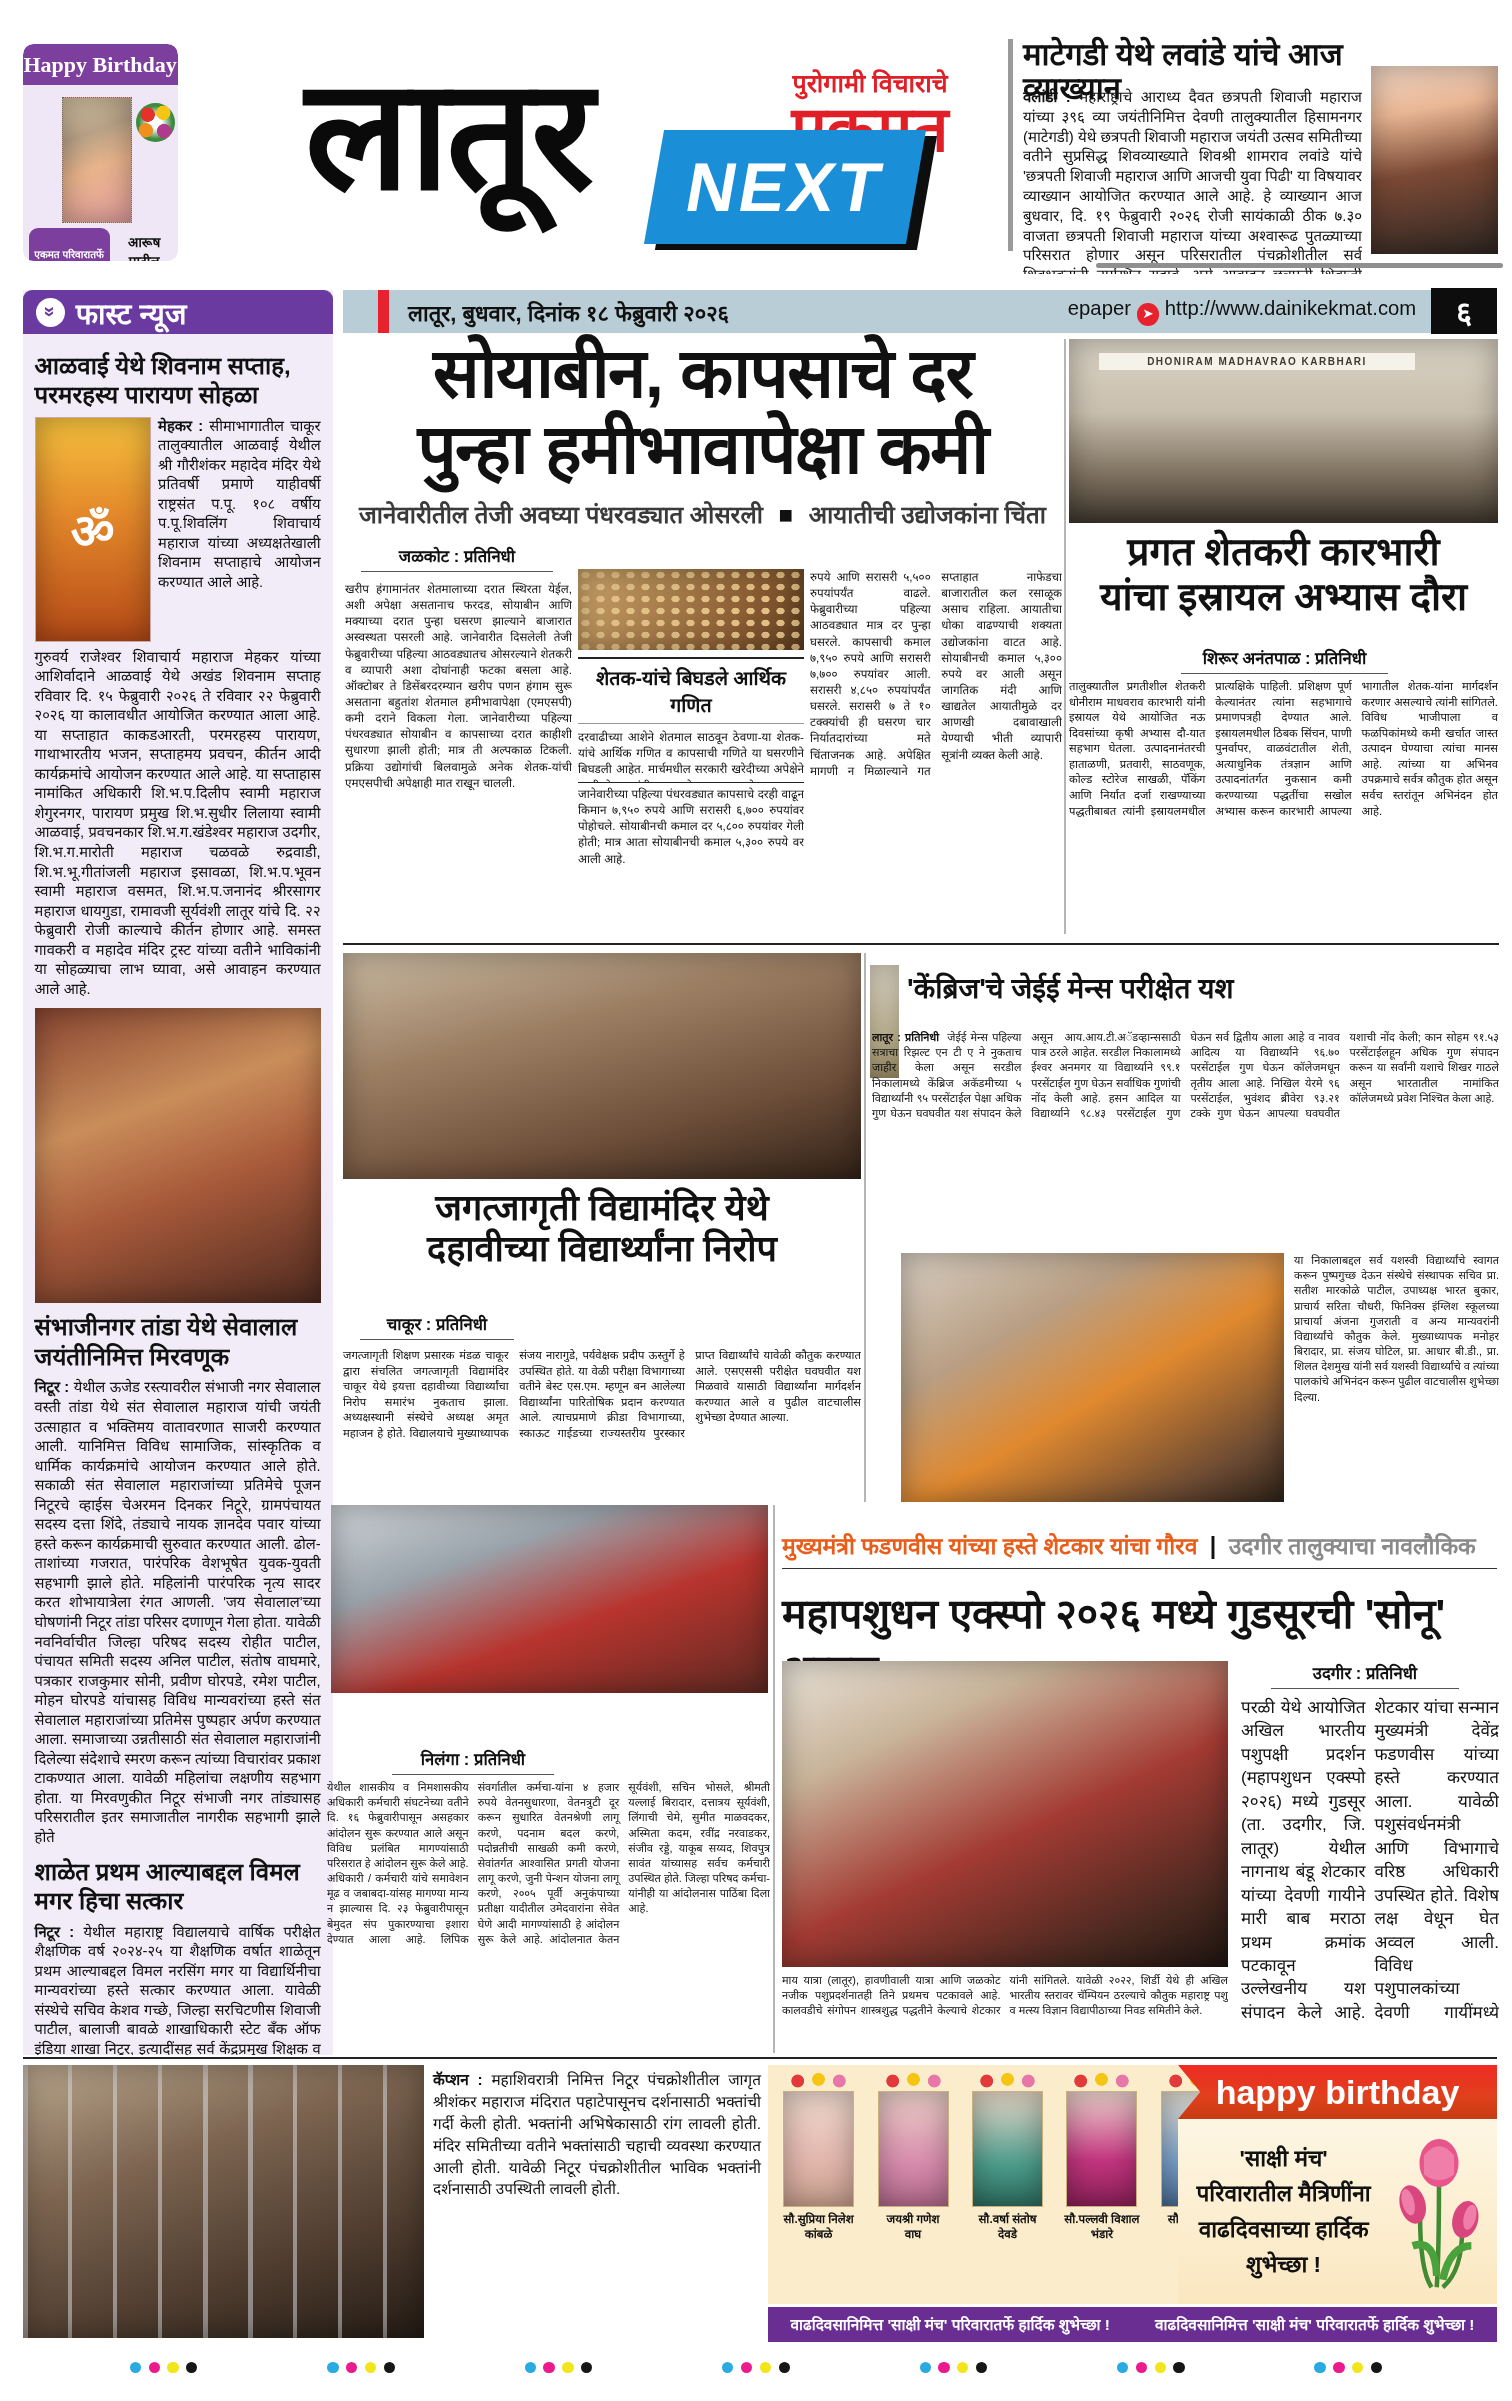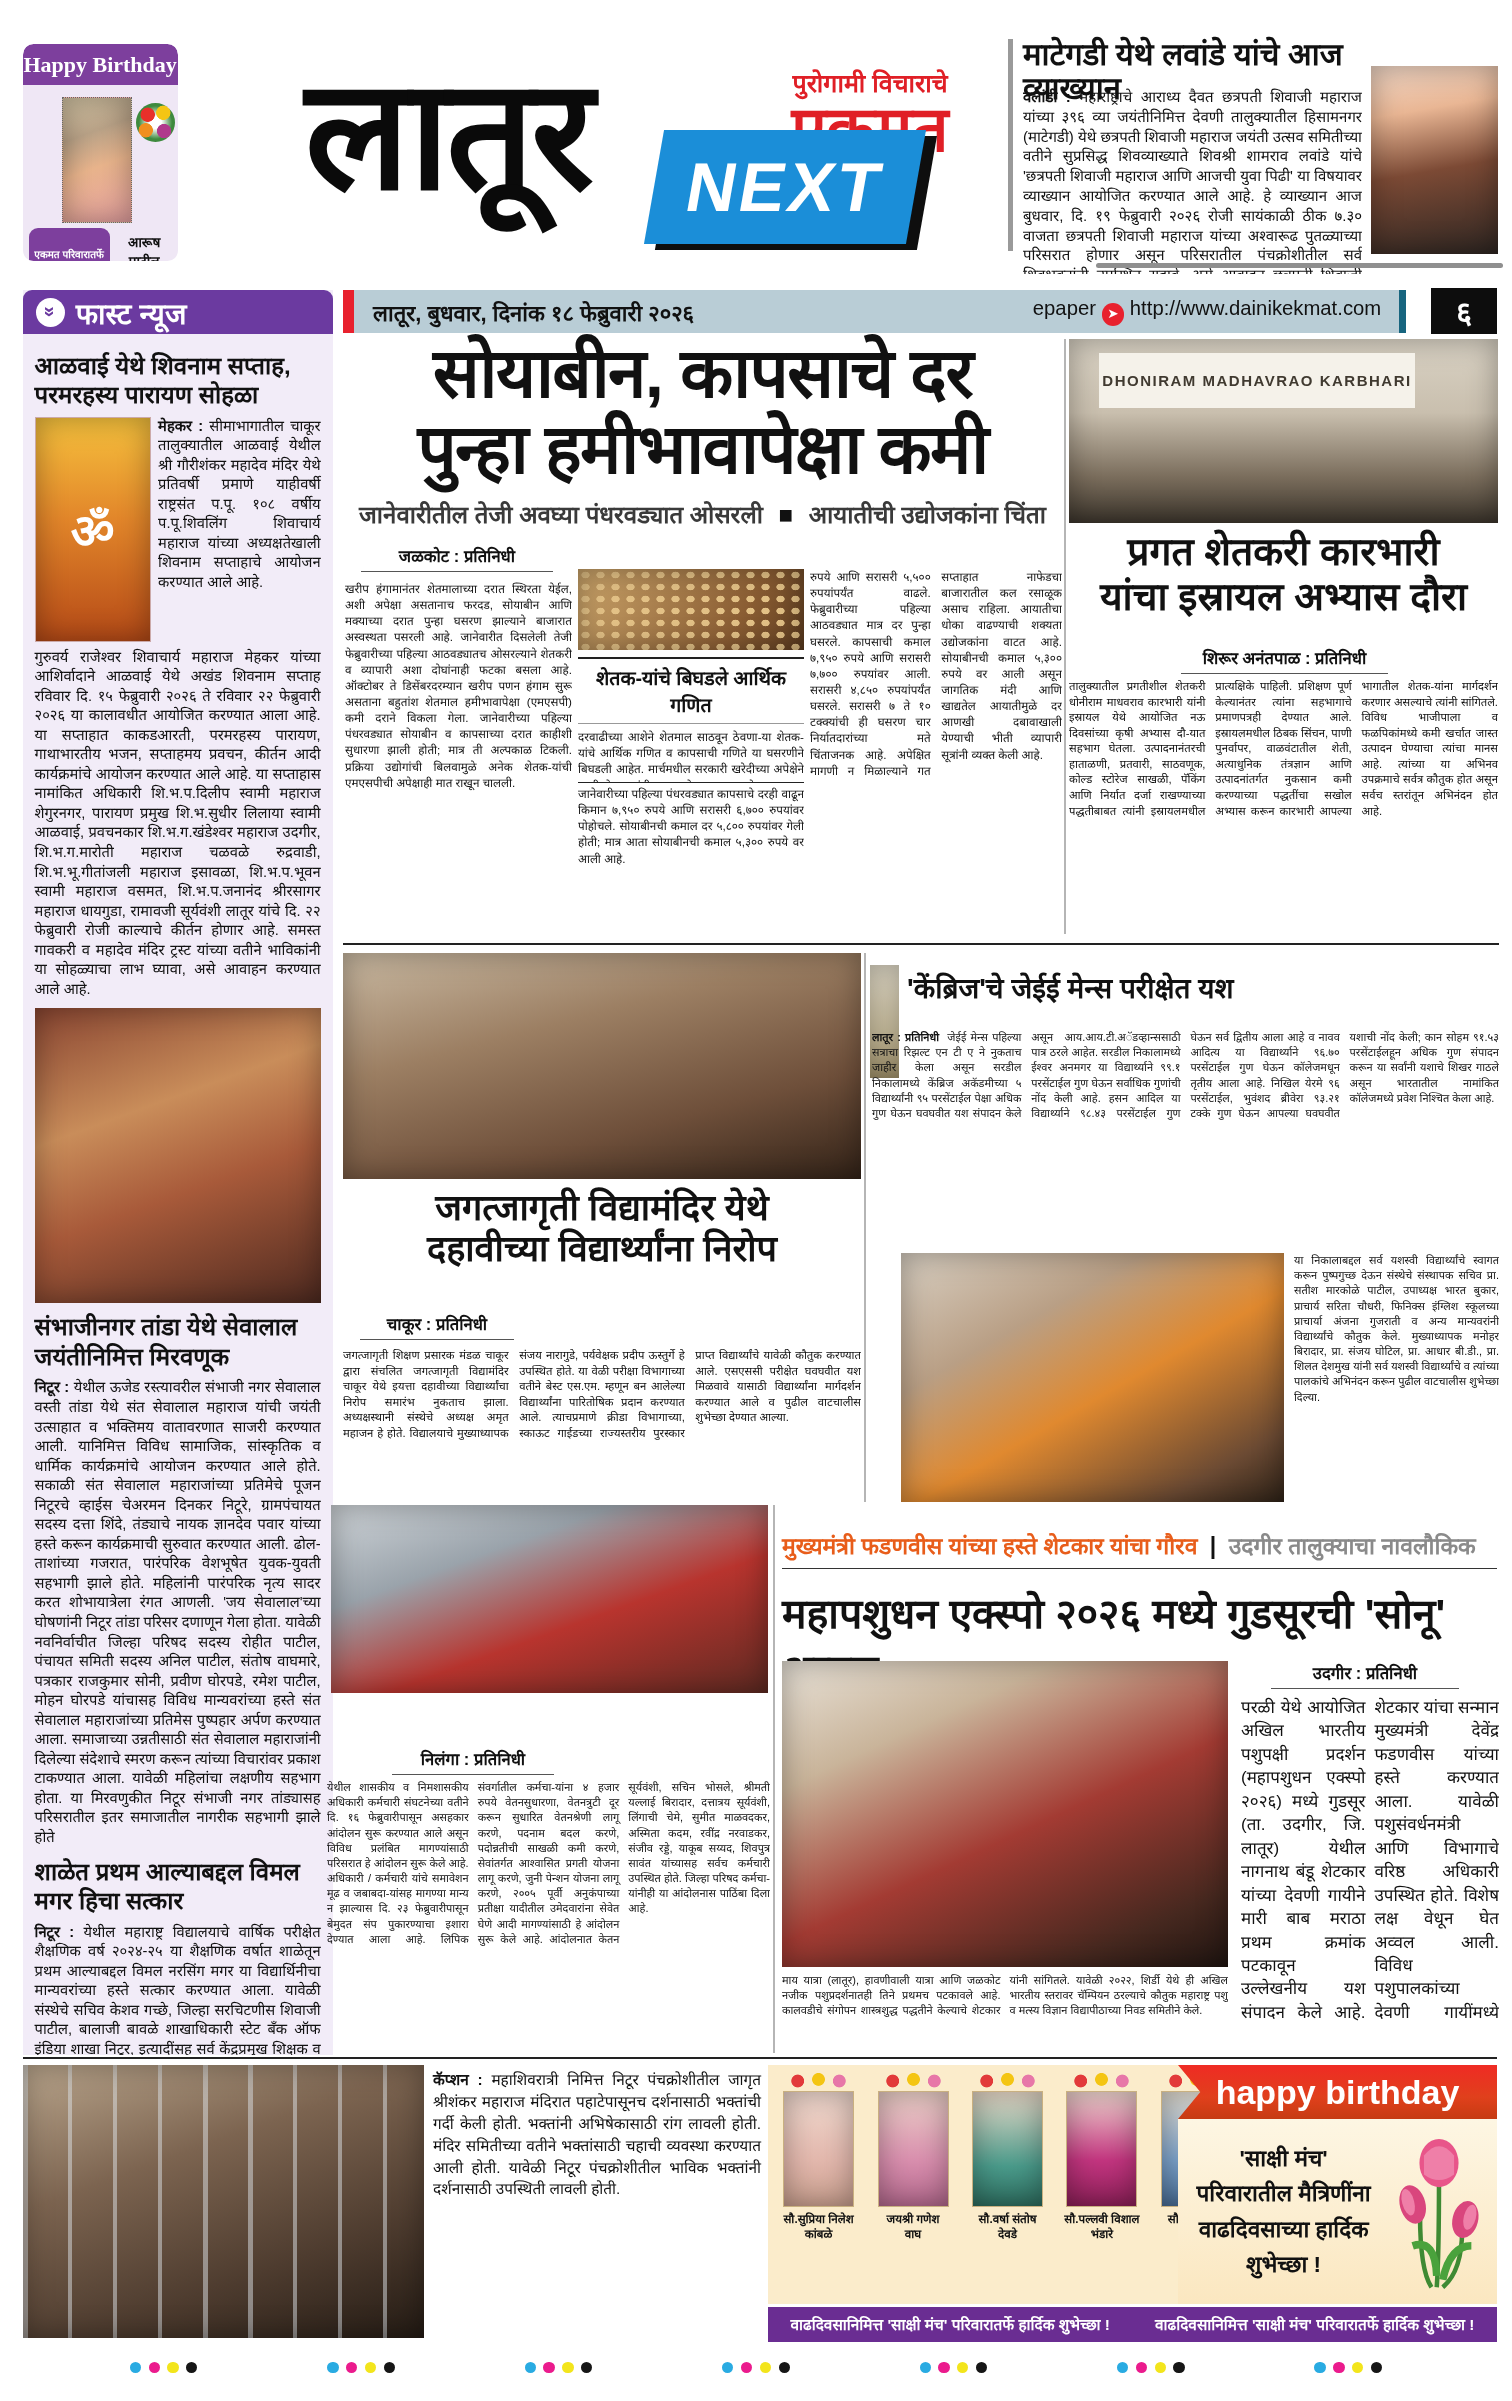--- a/index.html
+++ b/index.html
@@ -35,21 +35,21 @@
             box-shadow:12px 6px 0 #0e0e0e;display:flex;align-items:center;justify-content:center;z-index:3;}
   .nextlogo span{color:#fff;font-size:69px;font-weight:900;letter-spacing:3px;}
   
   .vbar{width:4.5px;background:#9a9a9a;}
   .lect-head{left:1023px;top:38px;width:351px;font-size:31px;font-weight:800;line-height:1.1;}
   .lect-body{left:1023px;top:87px;width:339px;height:187px;font-size:15px;line-height:1.32;overflow:hidden;}
   .lect-photo{left:1371px;top:66px;width:127px;height:188px;
               background:linear-gradient(170deg,#f3d9c8 0%,#e9b694 25%,#7c4a35 55%,#2e2622 100%);}
   .grayline{left:1096px;top:263px;width:407px;height:5.3px;background:#8f8f8f;border-radius:3px;}
   
-  .datestrip{left:343px;top:290px;width:1063px;height:43px;background:#b9cdd6;display:flex;align-items:center;}
+  .datestrip{left:343px;top:290px;width:1063px;height:43px;background:#b9cdd6;display:flex;align-items:center;padding-left:35px;}
   .datestrip .red{width:10.5px;height:100%;background:#e8212e;}
   .datestrip .dtext{font-size:22px;font-weight:bold;margin-left:19.6px;}
   .datestrip .spacer{flex:1;}
   .datestrip .ep{font-size:20.3px;margin-right:7.5px;}
   .epicon{display:inline-block;width:22.6px;height:22.6px;border-radius:50%;background:#e8212e;color:#fff;
           text-align:center;line-height:22.6px;font-size:13.6px;vertical-align:-3px;}
   .datestrip .teal{width:6.8px;height:100%;background:#17657f;margin-left:10.5px;}
   .pagenum{left:1431px;top:288px;width:66px;height:46px;background:#0d0d0d;color:#fff;font-size:30px;font-weight:bold;
            display:flex;align-items:center;justify-content:center;}
   
@@ -81,21 +81,21 @@
           background-size:15px 12px,100% 100%;}
   .subbox{left:578px;top:657px;width:226px;height:123px;border-top:2.3px solid #222;border-bottom:0.8px solid #222;overflow:hidden;}
   .subbox .st{font-size:19.6px;font-weight:900;text-align:center;margin:5.3px 0;border-bottom:0.8px solid #999;padding-bottom:4.5px;}
   .main-colM{left:578px;top:786px;width:226px;height:143px;}
   .main-colR{left:810px;top:569px;width:252px;height:360px;column-count:2;column-gap:10.5px;}
   .vr{background:#b5b5b5;width:1.5px;}
   
   .isr-photo{left:1069px;top:339px;width:429px;height:184px;
              background:linear-gradient(180deg,#d9d2c4 0%,#c9bfae 40%,#7a6d5c 75%,#3c352c 100%);}
   .isr-banner{position:absolute;left:30px;top:13.6px;width:316px;background:#f5f2ea;color:#403a30;
-              font-size:15px;font-weight:bold;letter-spacing:1.5px;text-align:center;padding:19px 0;}
+              font-size:10px;font-weight:bold;letter-spacing:1.5px;text-align:center;padding:3px 0;}
   .isr-head{left:1069px;top:530px;width:429px;text-align:center;font-size:39px;font-weight:900;line-height:1.15;}
   .isr-byline{left:1181px;top:646px;width:207px;}
   .isr-body{left:1069px;top:679px;width:429px;height:260px;column-count:3;column-gap:9.8px;font-size:11.3px;}
   .hrule{background:#222;height:1.5px;}
   
   .fw-photo{left:343px;top:953px;width:518px;height:226px;
             background:linear-gradient(165deg,#c9b9a2 0%,#9c7f63 35%,#6e4f3a 70%,#332318 100%);}
   .fw-head{left:343px;top:1187px;width:518px;text-align:center;font-size:36px;font-weight:900;line-height:1.15;}
   .fw-byline{left:360px;top:1312px;width:154px;}
   .fw-body{left:343px;top:1348px;width:518px;height:155px;column-count:3;column-gap:10.5px;font-size:11.3px;}

